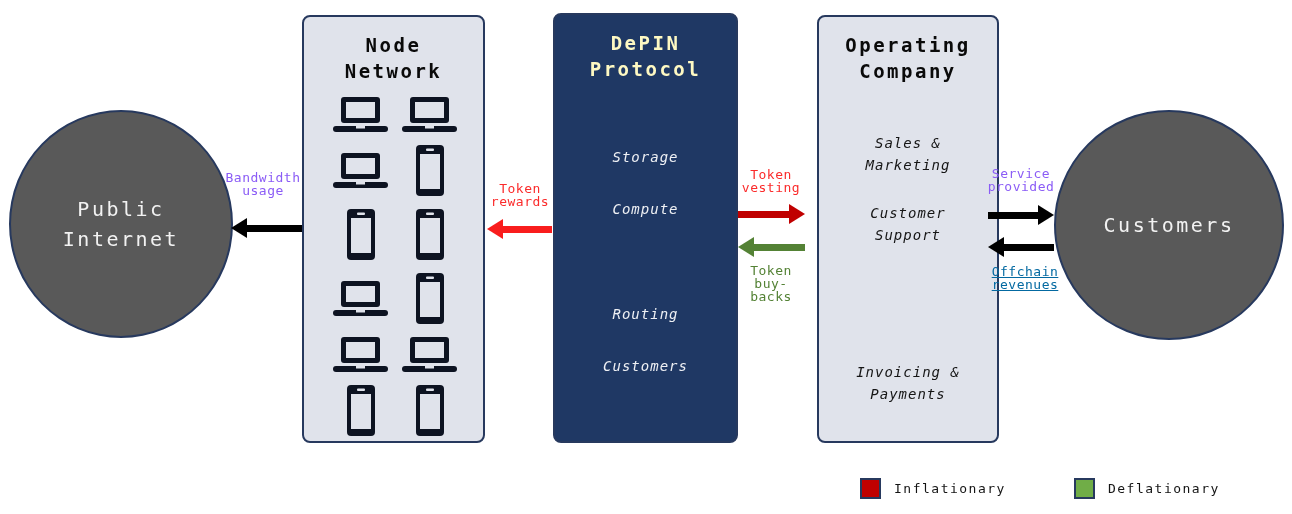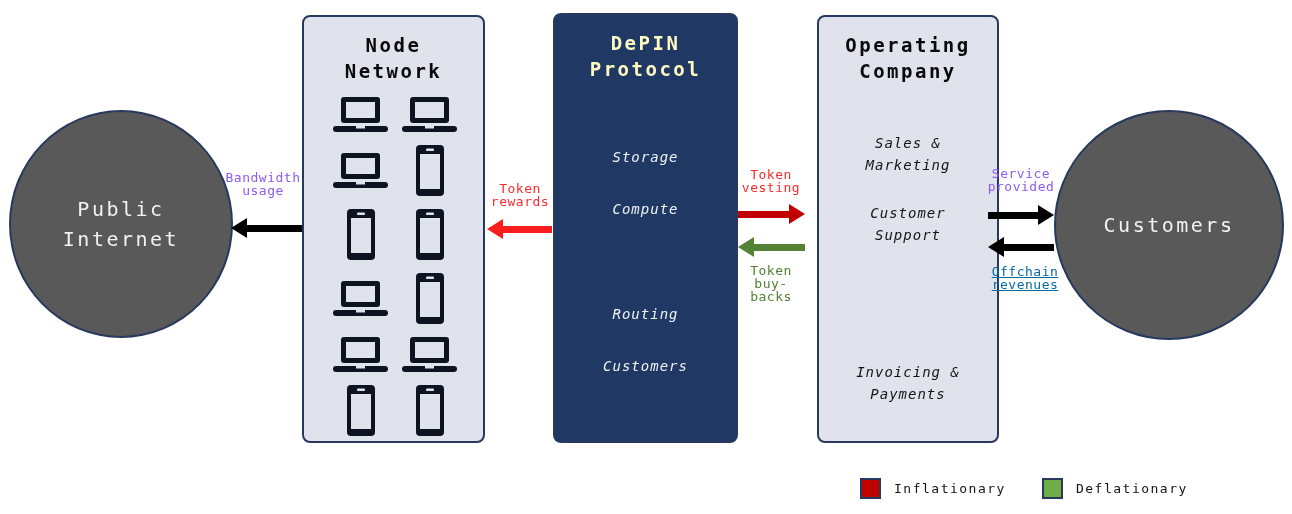--- a/index.html
+++ b/index.html
@@ -51,21 +51,21 @@
   .arrow{position:absolute;height:22px;display:flex;align-items:center;}
   .arrow .shaft{flex:1;height:7px;background:currentColor;}
   .arrow .head{width:0;height:0;border-top:10px solid transparent;border-bottom:10px solid transparent;}
   .arrow.dir-left .head{border-right:16px solid currentColor;}
   .arrow.dir-right .head{border-left:16px solid currentColor;}
   .flow-label{
     position:absolute;width:90px;text-align:center;font-size:13px;line-height:13px;
     letter-spacing:0.5px;white-space:pre-line;color:#141414;
   }
   
-  .legend{position:absolute;left:848px;top:478px;display:flex;gap:36px;padding-left:12px;}
+  .legend{position:absolute;left:848px;top:478px;display:flex;gap:68px;padding-left:12px;}
   .legend-item{display:flex;align-items:center;gap:13px;}
   .legend-swatch{width:21px;height:21px;border:2px solid #27395e;box-sizing:border-box;}
   .legend-label{font-size:13px;letter-spacing:1.5px;color:#141414;}
 </style>
 </head>
 <body>
 
 <div class="canvas">
 
   <div class="circle" id="public-internet">

